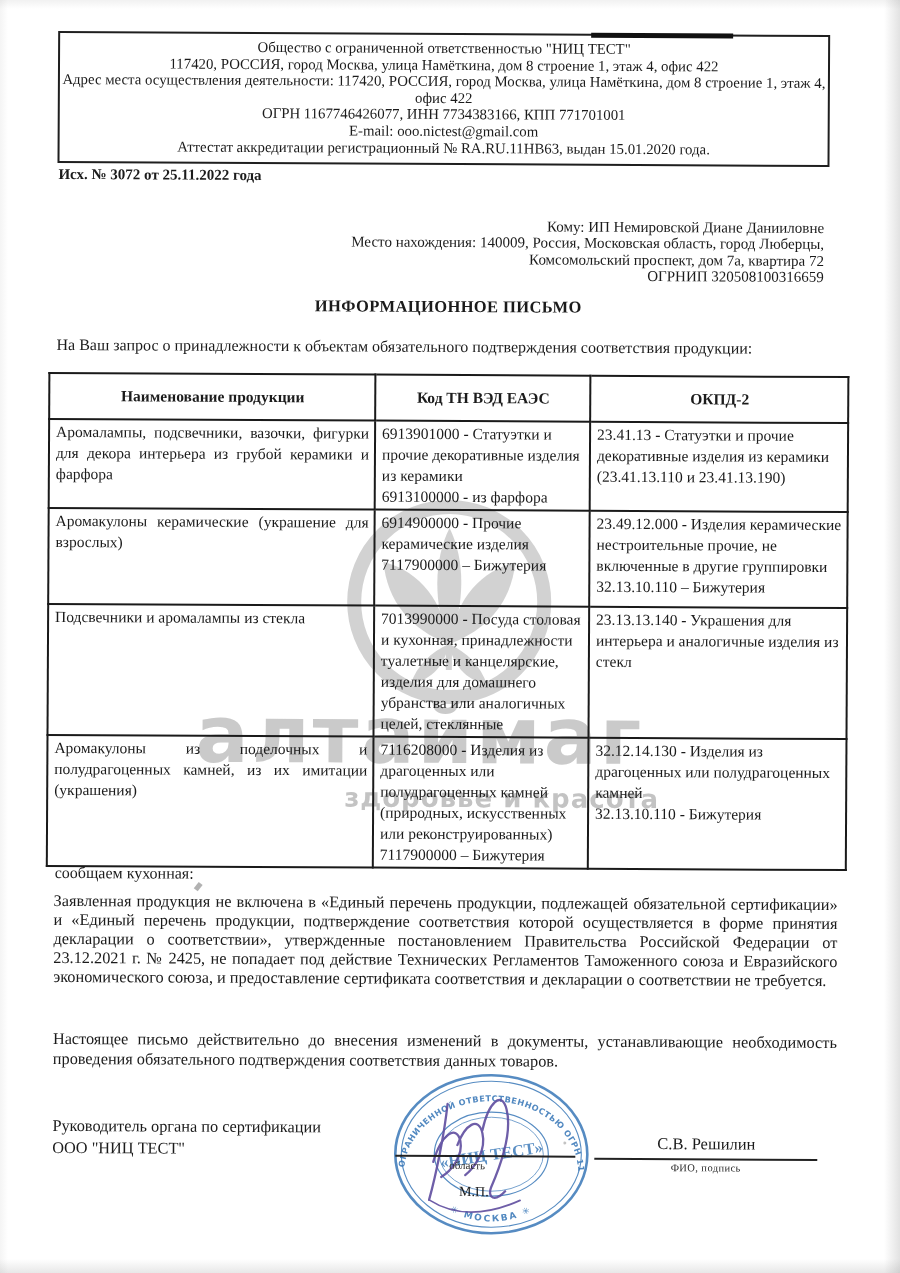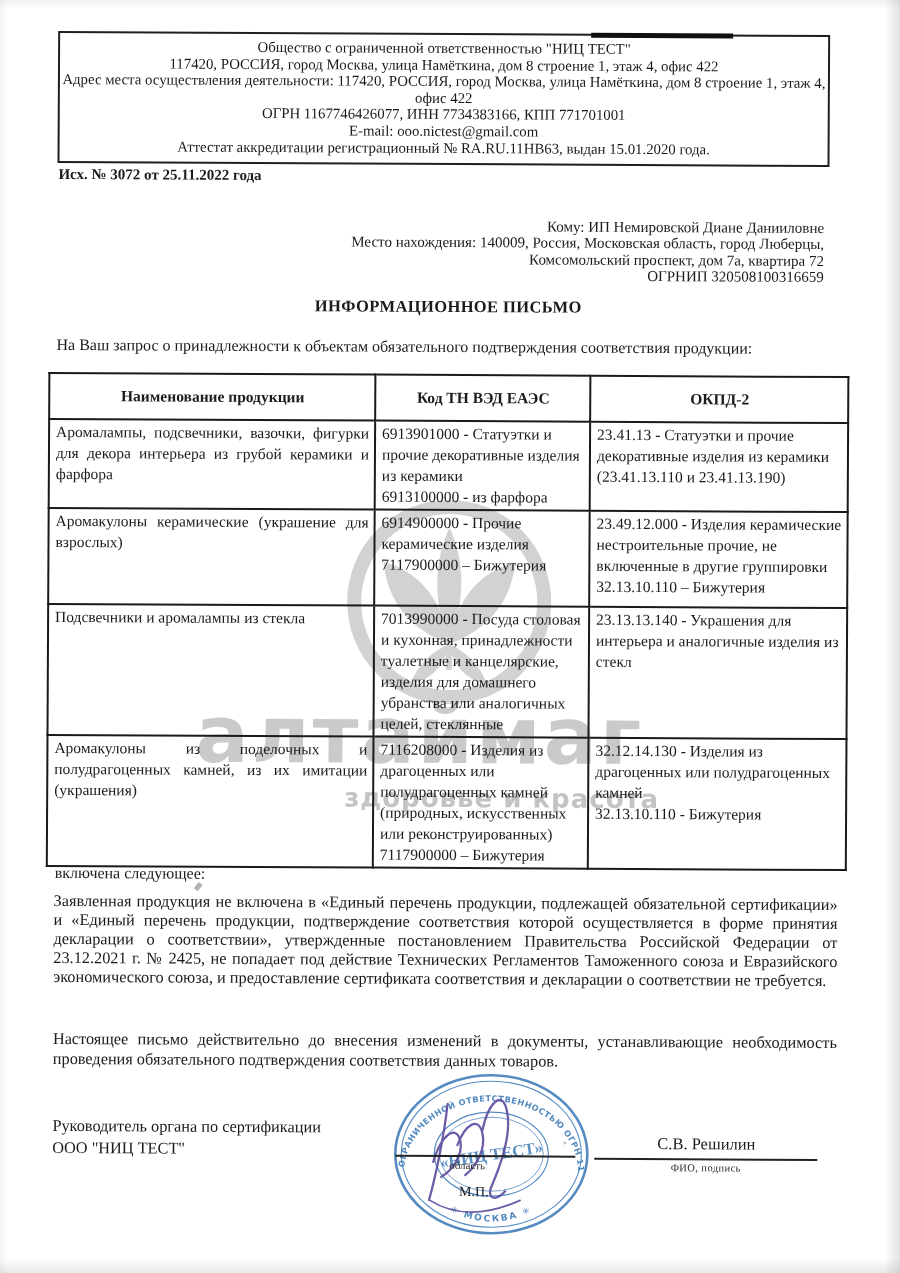--- a/index.html
+++ b/index.html
@@ -138,21 +138,21 @@
         <tr class="r4">
           <td class="c1">Аромакулоны из поделочных и полудрагоценных камней, из их имитации (украшения)</td>
           <td>7116208000 - Изделия из драгоценных или полудрагоценных камней (природных, искусственных или реконструированных)
 7117900000 – Бижутерия</td>
           <td>32.12.14.130 - Изделия из драгоценных или полудрагоценных камней
 32.13.10.110 - Бижутерия</td>
         </tr>
       </tbody>
     </table>
 
-    <div class="following">включена следующее:</div>
+    <div class="following">сообщаем кухонная:</div>
     <div class="para p1">Заявленная продукция не включена в «Единый перечень продукции, подлежащей обязательной сертификации» и «Единый перечень продукции, подтверждение соответствия которой осуществляется в форме принятия декларации о соответствии», утвержденные постановлением Правительства Российской Федерации от 23.12.2021 г. № 2425, не попадает под действие Технических Регламентов Таможенного союза и Евразийского экономического союза, и предоставление сертификата соответствия и декларации о соответствии не требуется.</div>
     <div class="para p2">Настоящее письмо действительно до внесения изменений в документы, устанавливающие необходимость проведения обязательного подтверждения соответствия данных товаров.</div>
 
     <div class="sig-left">
       <div>Руководитель органа по сертификации</div>
       <div>ООО "НИЦ ТЕСТ"</div>
     </div>
 
     <svg class="stamp-svg" viewBox="0 0 206 168" aria-hidden="true">
       <g stroke="#3f7cba" fill="none" opacity=".88">

